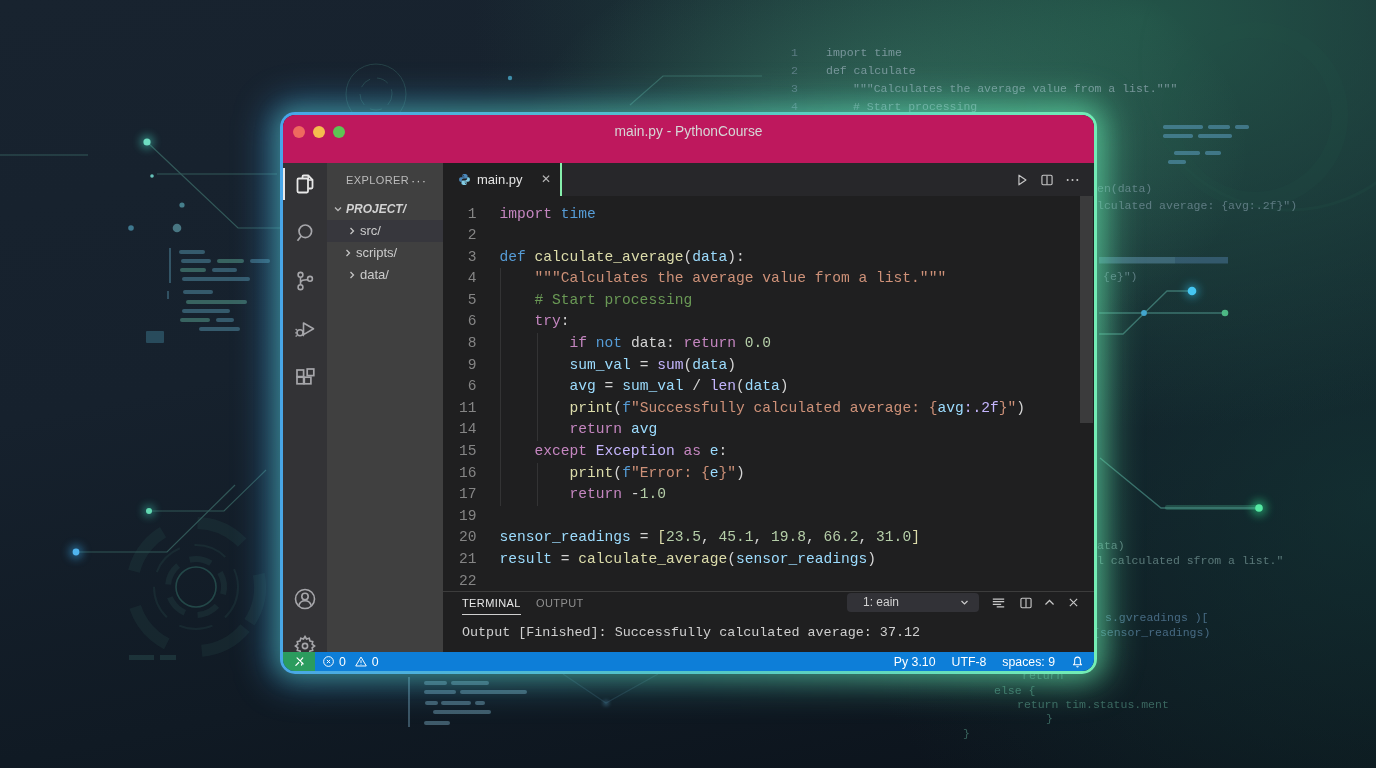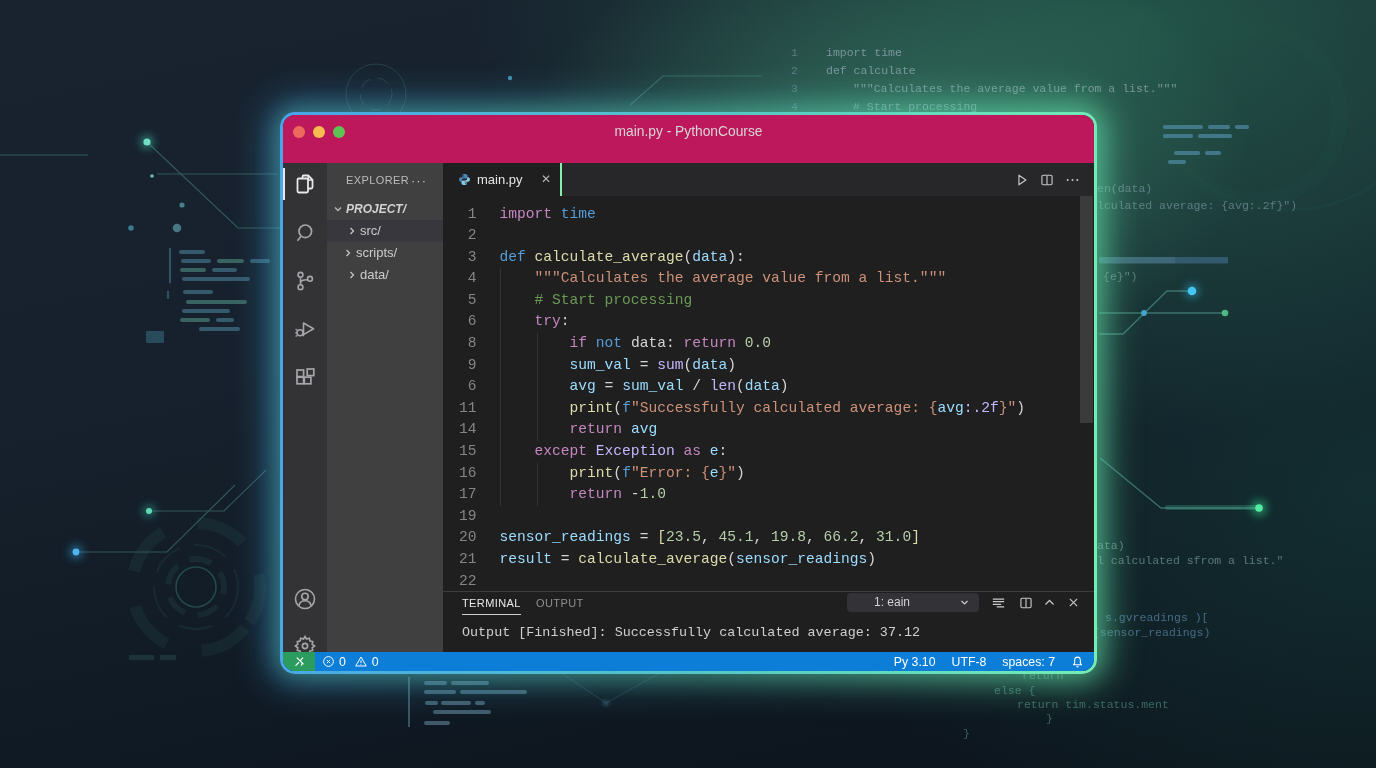--- a/index.html
+++ b/index.html
@@ -68,21 +68,21 @@
   .s{color:#CE9178}.c{color:#6A9955}.n{color:#B5CEA8}.t{color:#c4b5fd}.w{color:#d4d4d4}
   
   .term{flex:1;border-top:1px solid #3c3c3c;position:relative;background:#1f1f20;}
   .ttab{position:absolute;top:0;height:22px;line-height:22px;font-size:11px;letter-spacing:0.4px;}
   .ttab.a{left:19px;color:#e8e8e8;border-bottom:1px solid #cfcfcf;}
   .ttab.i{left:93px;color:#8f8f8f;}
   .tout{position:absolute;left:19px;top:33px;font-family:"Liberation Mono",monospace;
         font-size:13.4px;color:#cfcfcf;white-space:pre;}
   .tdrop{position:absolute;left:404px;top:1px;width:132px;height:19px;background:#323237;
         border-radius:4px;color:#d2d2d2;font-size:12px;line-height:19px;}
-  .tdrop span{margin-left:27px;}
+  .tdrop span{margin-left:16px;}
   .tdrop .dch{position:absolute;right:9px;top:4px;}
   .ticons svg{position:absolute;top:4px;}
   
   .status{height:19px;flex:none;background:#0d7ed8;display:flex;align-items:center;
      color:#ffffff;font-size:12.3px;position:relative;}
   .remote{width:32px;height:19px;background:#2b9c5e;display:flex;align-items:center;justify-content:center;flex:none;}
   .stleft{display:flex;align-items:center;gap:4px;margin-left:7px;}
   .stright{position:absolute;right:10px;display:flex;align-items:center;gap:16px;}
 </style>
 </head>
@@ -387,21 +387,21 @@
       <span>0</span>
       <svg style="margin-left:4px" width="14" height="13" viewBox="0 0 16 16" fill="none" stroke="#ffffff" stroke-width="1.2" stroke-linejoin="round">
             <path d="M8 2.5 L14.5 13.5 L1.5 13.5 Z"></path>
             <path d="M8 6.5 L8 10 M8 11.5 L8 12.2"></path>
           </svg>
       <span>0</span>
     </div>
     <div class="stright">
           <span>Py 3.10</span>
           <span>UTF-8</span>
-          <span>spaces: 7</span>
+          <span>spaces: 9</span>
       <svg width="13" height="14" viewBox="0 0 16 16" fill="none" stroke="#ffffff" stroke-width="1.3" stroke-linejoin="round">
             <path d="M8 2 Q11.5 2 11.5 6 L11.5 9.5 L13 11.5 L3 11.5 L4.5 9.5 L4.5 6 Q4.5 2 8 2 Z"></path>
             <path d="M6.8 13.5 Q8 14.6 9.2 13.5"></path>
           </svg>
     </div>
   </div>
 </div>
   </div>
 
 </body></html>

